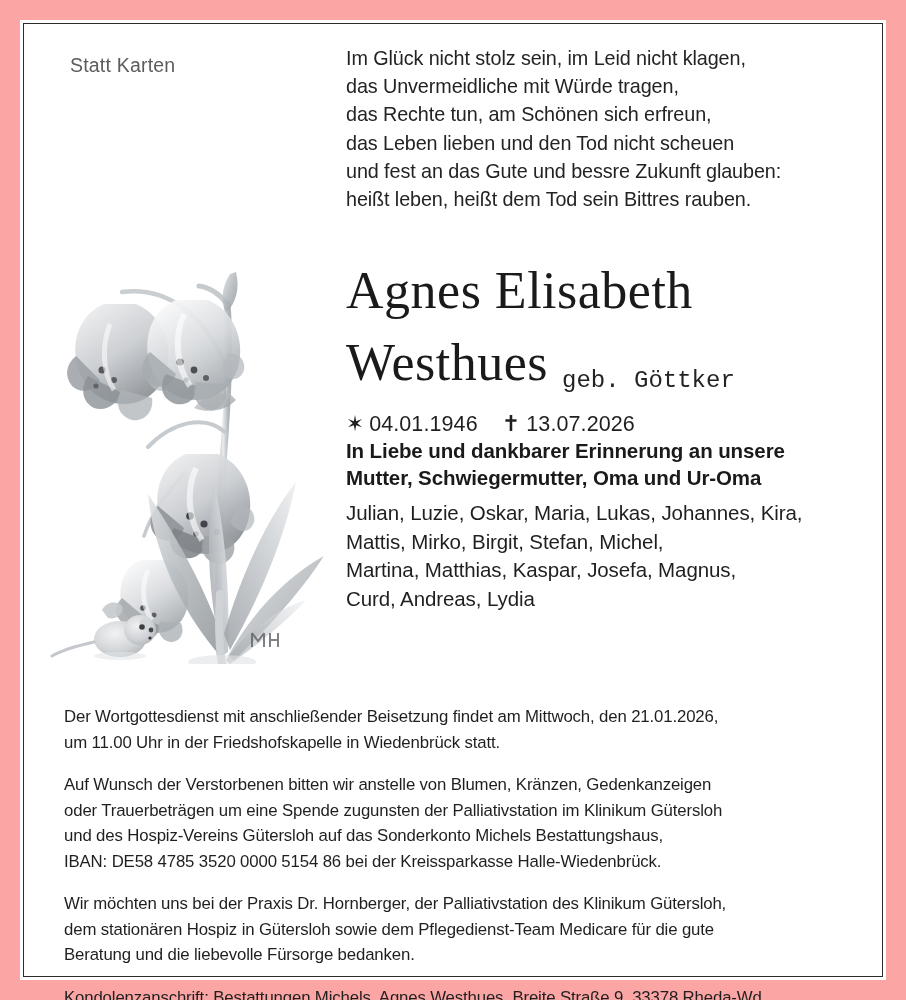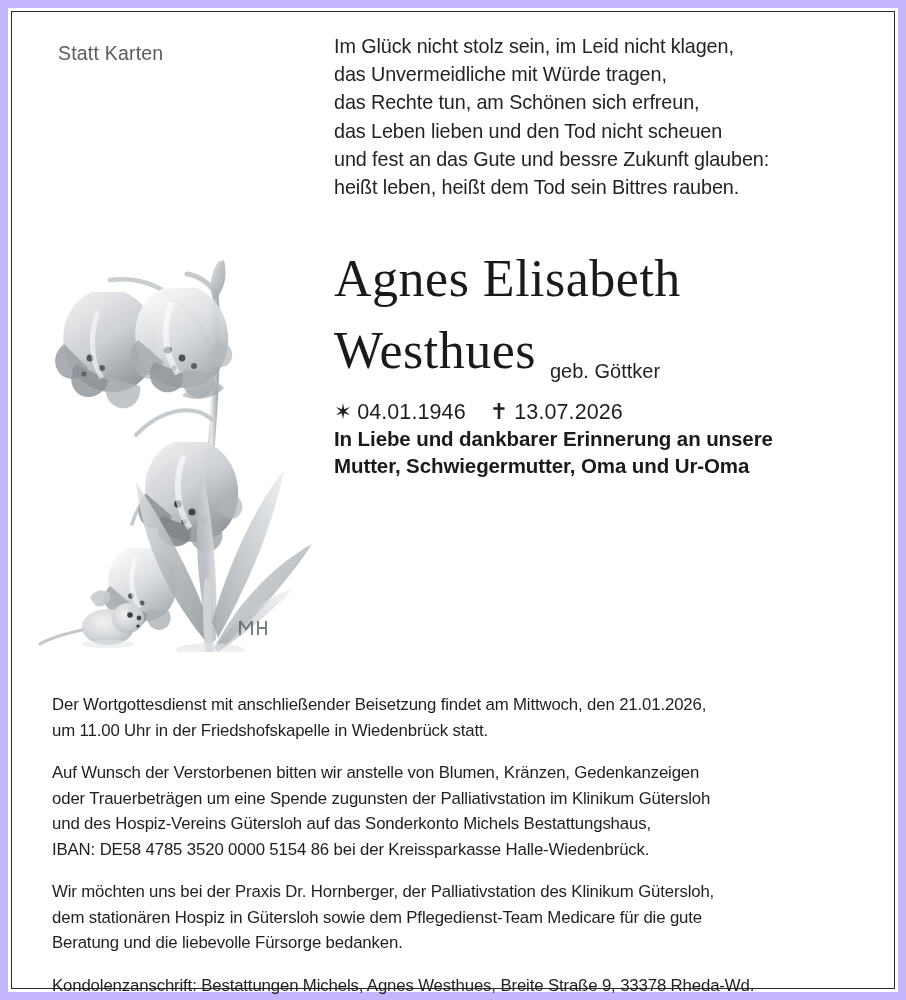--- a/index.html
+++ b/index.html
@@ -13,22 +13,22 @@
     font-family: "Liberation Sans", sans-serif;
     -webkit-font-smoothing: antialiased;
   }
 
   
   .notice {
     position: relative;
     width: 906px;
     height: 1000px;
     box-sizing: border-box;
-    background: #c4b5fd;
-    padding: 8px;
+    background: #fca5a5;
+    padding: 20px;
     overflow: hidden;
   }
   .notice-gap {
     box-sizing: border-box;
     width: 100%;
     height: 100%;
     background: #ffffff;
     padding: 3px;
   }
   .notice-inner {
@@ -95,22 +95,22 @@
     letter-spacing: 0.5px;
     font-weight: 400;
     margin-top: 12px;
   }
   .name-line2 {
     display: flex;
     align-items: flex-end;
     gap: 14px;
   }
   .maiden {
-    font-family: Liberation Sans, sans-serif;
-    font-size: 20px;
+    font-family: Liberation Mono, monospace;
+    font-size: 24px;
     letter-spacing: 0;
     color: #232323;
     line-height: 1;
   }
 
   .dates {
     margin-top: 18px;
     font-size: 21.5px;
     color: #1f1f1f;
     letter-spacing: 0.1px;
@@ -328,20 +328,24 @@
        <div class="dates">
          <span class="sym">✶</span>
          <span>04.01.1946</span>
          <span class="cross">✝</span>
          <span>13.07.2026</span>
        </div>
 
        <div class="memorial">In Liebe und dankbarer Erinnerung an unsere
 Mutter, Schwiegermutter, Oma und Ur-Oma</div>
 
+       <div class="family">Julian, Luzie, Oskar, Maria, Lukas, Johannes, Kira,
+Mattis, Mirko, Birgit, Stefan, Michel,
+Martina, Matthias, Kaspar, Josefa, Magnus,
+Curd, Andreas, Lydia</div>
      </div>
    </div>
 
    <div class="bottom-block">
      <div class="para">Der Wortgottesdienst mit anschließender Beisetzung findet am Mittwoch, den 21.01.2026,
 um 11.00 Uhr in der Friedshofskapelle in Wiedenbrück statt.</div>
      <div class="para">Auf Wunsch der Verstorbenen bitten wir anstelle von Blumen, Kränzen, Gedenkanzeigen
 oder Trauerbeträgen um eine Spende zugunsten der Palliativstation im Klinikum Gütersloh
 und des Hospiz-Vereins Gütersloh auf das Sonderkonto Michels Bestattungshaus,
 IBAN: DE58 4785 3520 0000 5154 86 bei der Kreissparkasse Halle-Wiedenbrück.</div>

